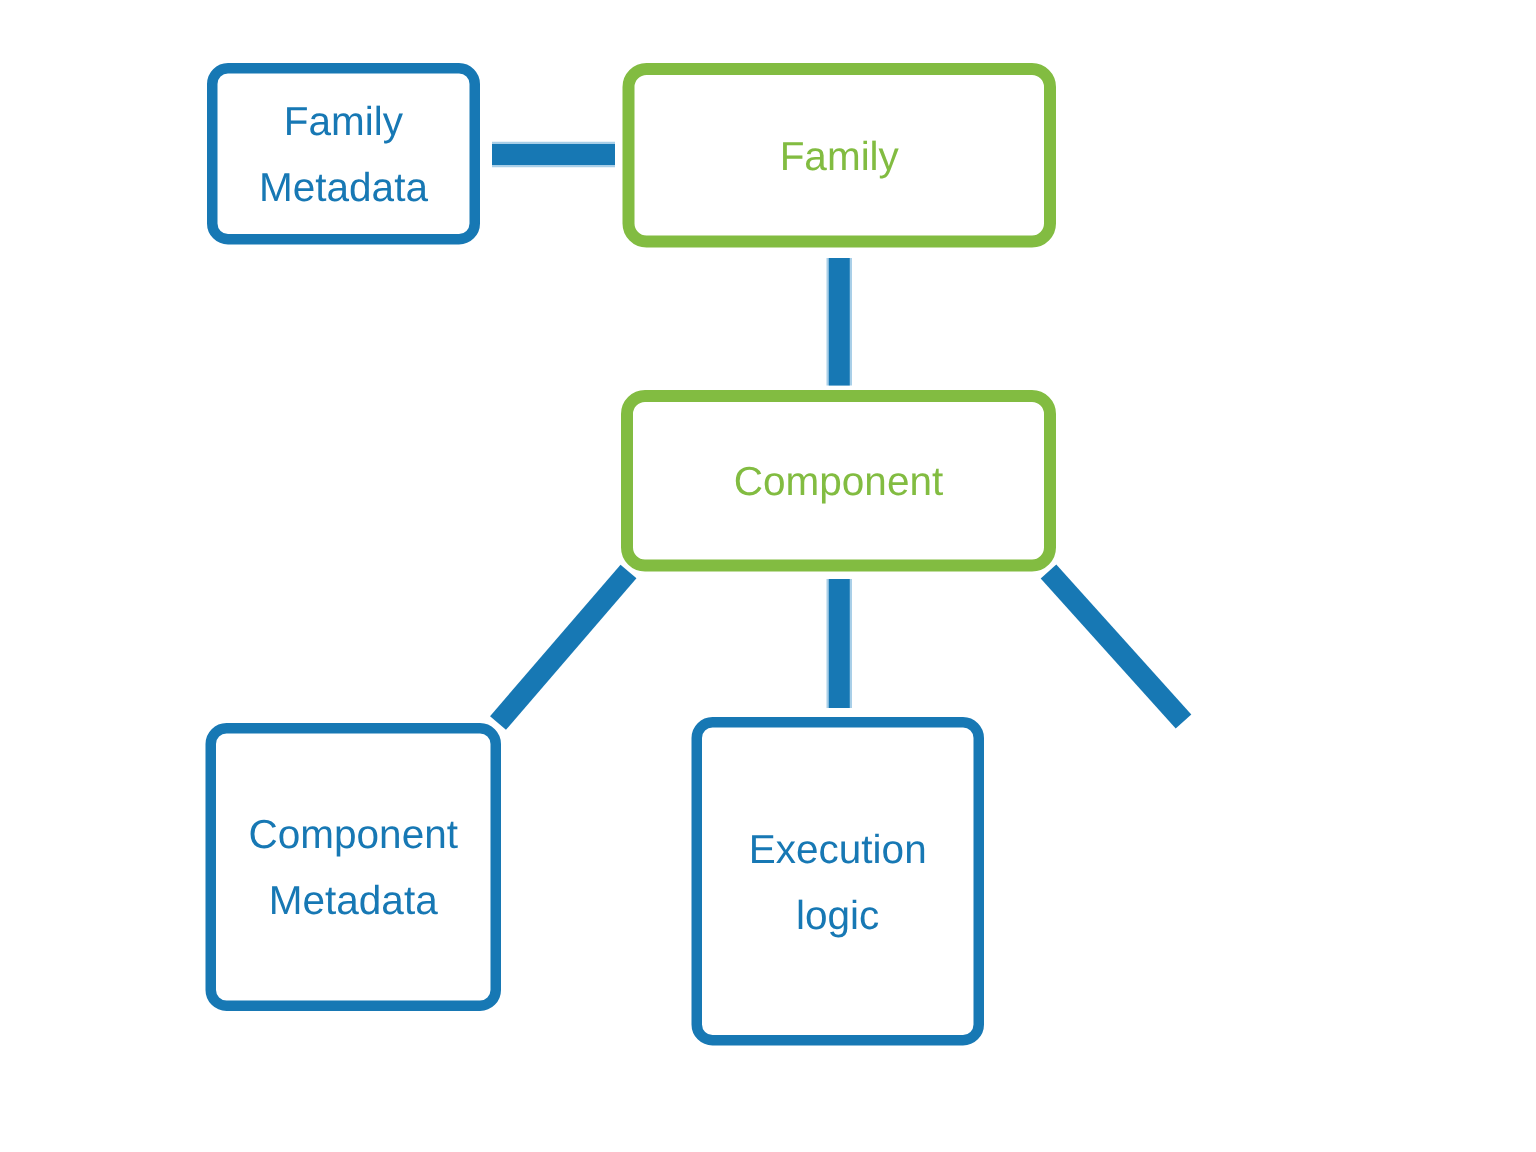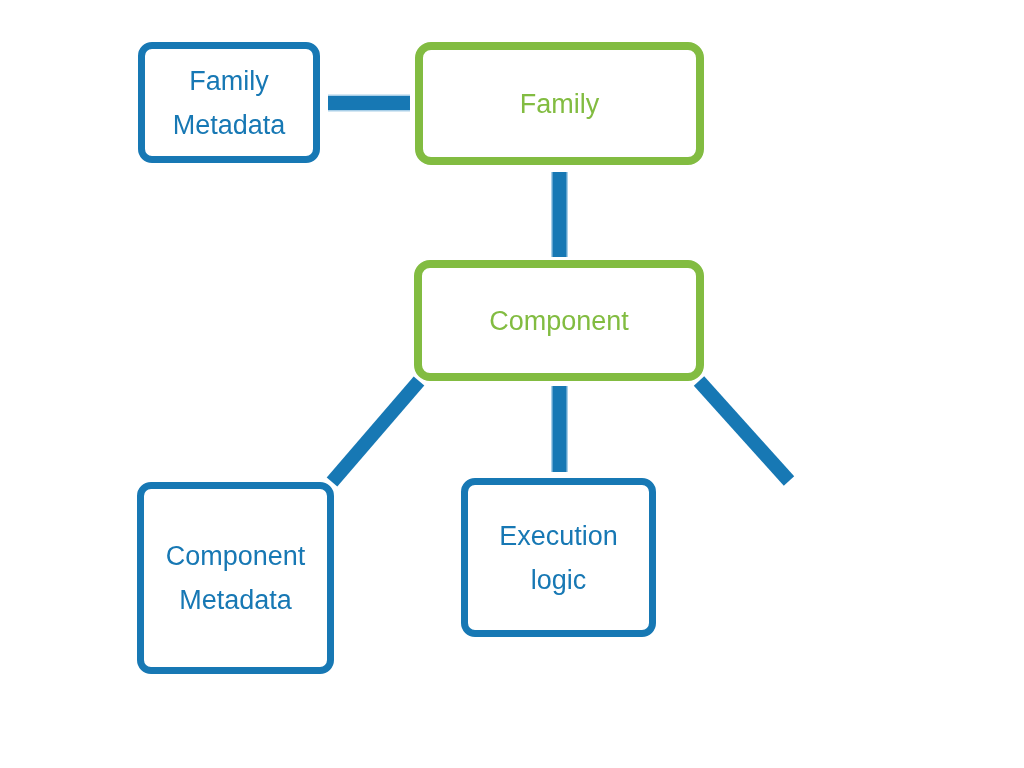--- a/index.html
+++ b/index.html
@@ -44,21 +44,21 @@
     border: 8px solid var(--green, #82bc41);
     border-radius: 16px;
     color: var(--green, #82bc41);
   }
 
   
   #n-family-metadata    { left:  90px; top:  42px; width: 182px; height: 121px; }
   #n-family             { left: 367px; top:  42px; width: 289px; height: 123px; }
   #n-component          { left: 366px; top: 260px; width: 290px; height: 121px; }
   #n-component-metadata { left:  89px; top: 482px; width: 197px; height: 192px; }
-  #n-execution-logic    { left: 413px; top: 478px; width: 195px; height: 159px; }
+  #n-execution-logic    { left: 413px; top: 478px; width: 195px; height: 219px; }
   #n-layout-config      { left: 737px; top: 479px; width: 196px; height: 192px; }
 </style>
 </head>
 <body>
 
 <div class="canvas">
 
   <svg class="edge-layer" viewBox="0 0 1024 768" xmlns="http://www.w3.org/2000/svg">
 
     <line class="edge-halo" x1="280" y1="103" x2="362" y2="103"></line>

